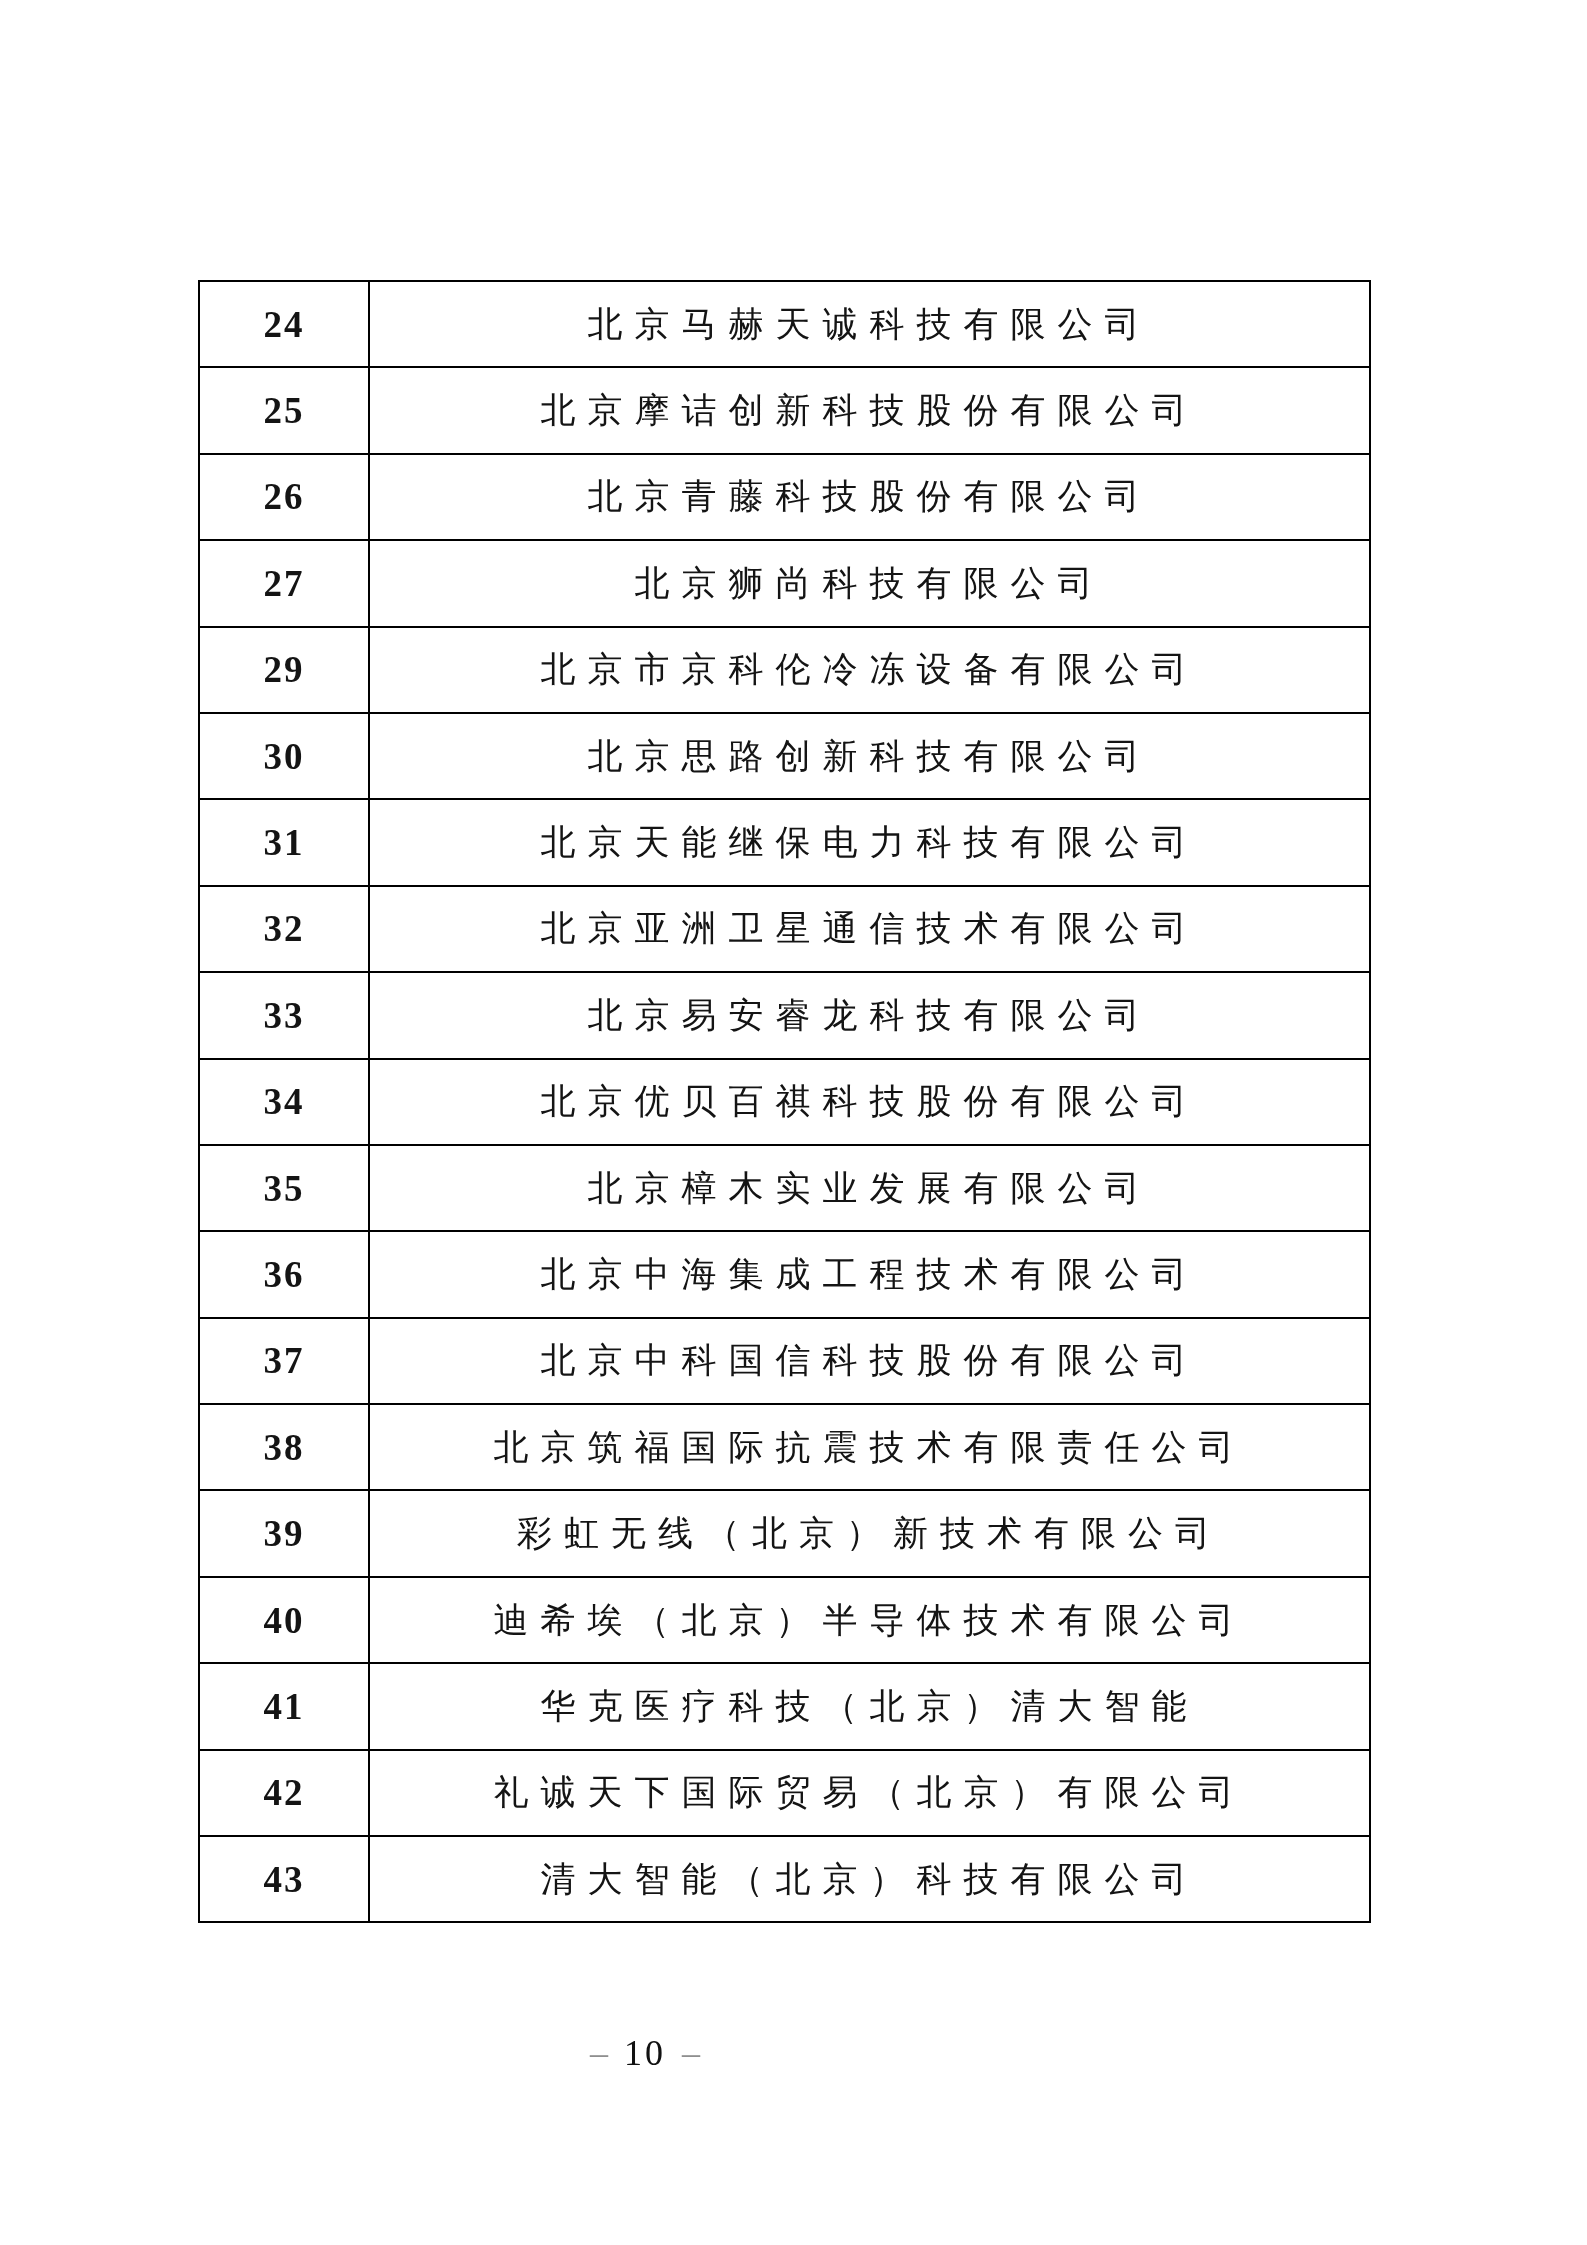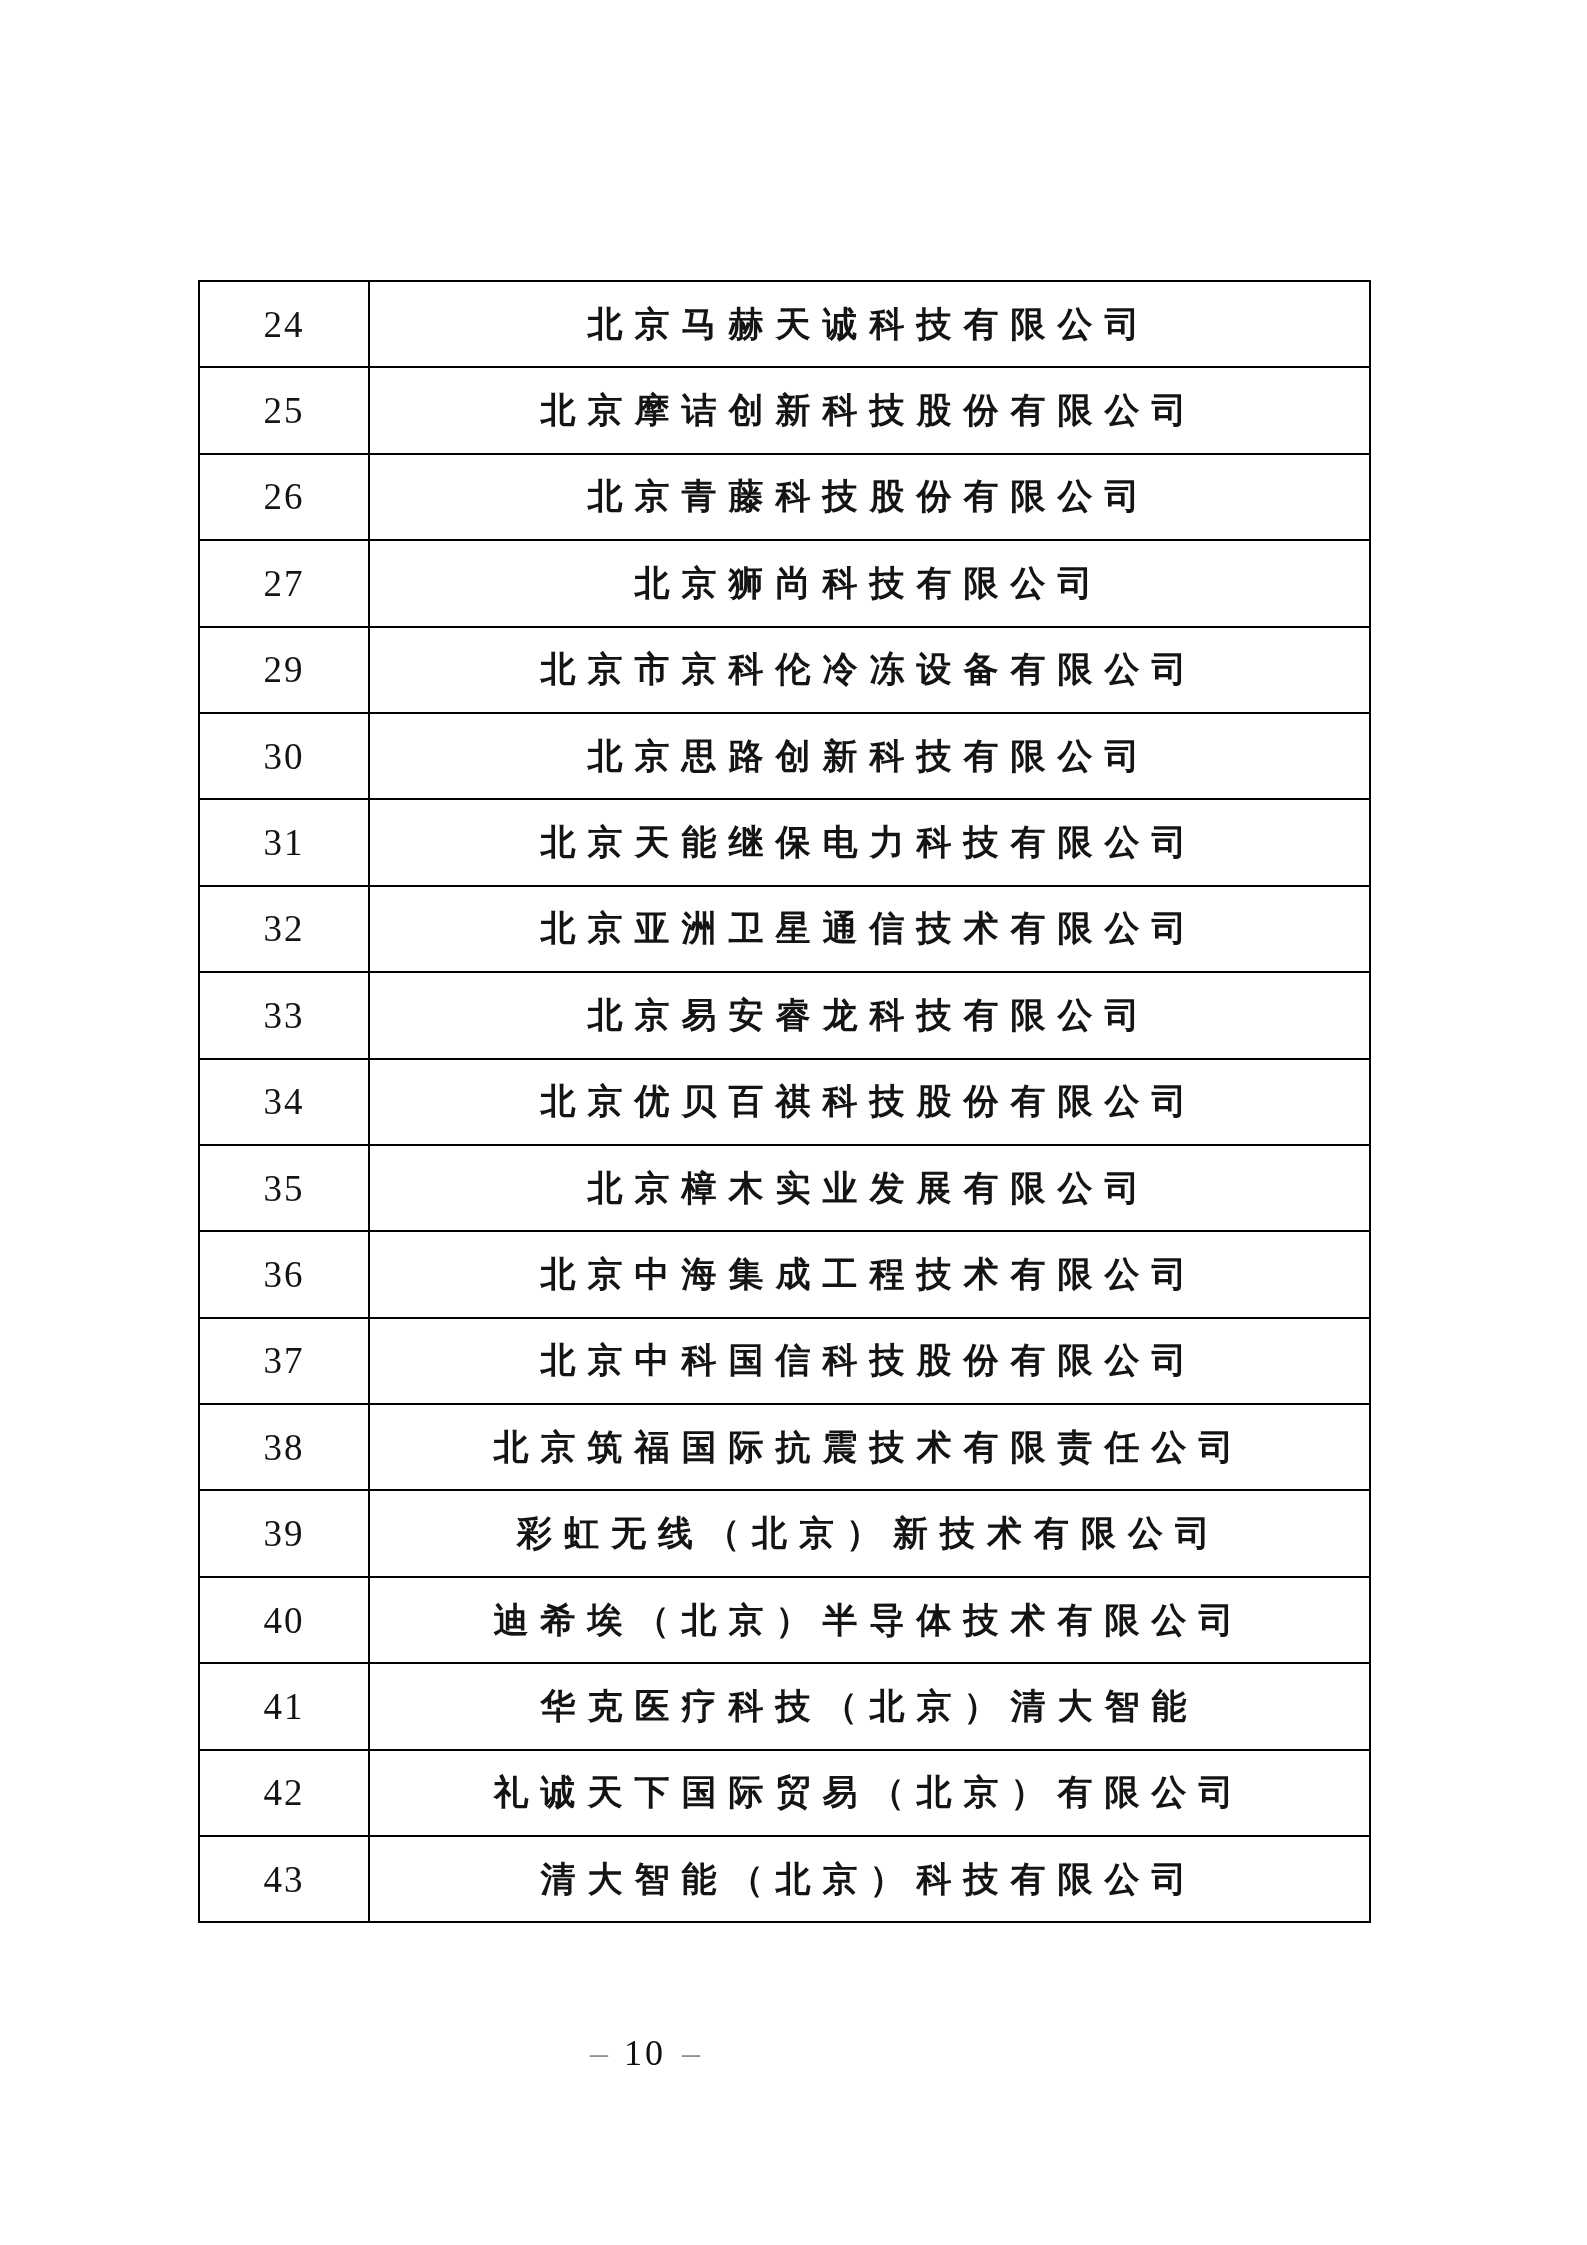--- a/index.html
+++ b/index.html
@@ -35,27 +35,27 @@
     text-align: center;
     vertical-align: middle;
     padding: 0;
     overflow: hidden;
     white-space: nowrap;
   }
   td.cell-no {
     font-size: 37px;
     letter-spacing: 2px;
     color: #141414;
+    font-weight: bold;
   }
   td.cell-name {
     font-size: 35px;
     letter-spacing: 12px;
     padding-left: 12px; 
     color: #141414;
-    font-weight: bold;
   }
   .page-footer {
     position: absolute;
     left: 0;
     top: 2033px;
     width: 1290px;
     text-align: center;
     font-size: 36px;
     line-height: 40px;
   }

